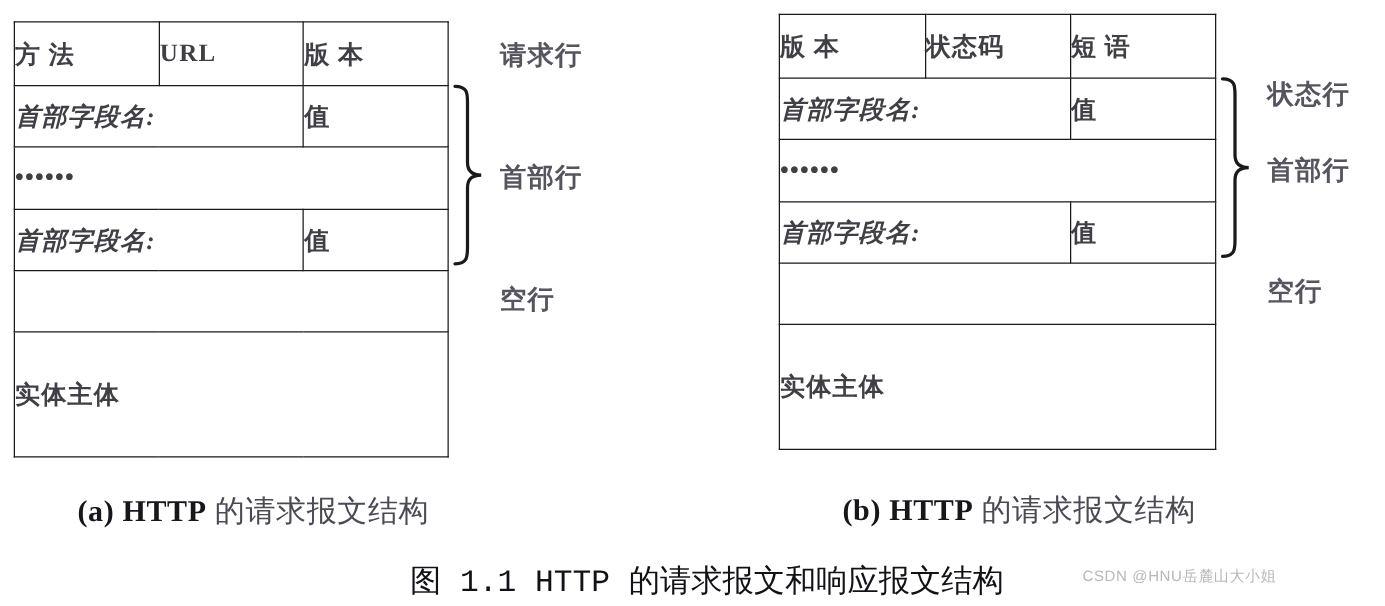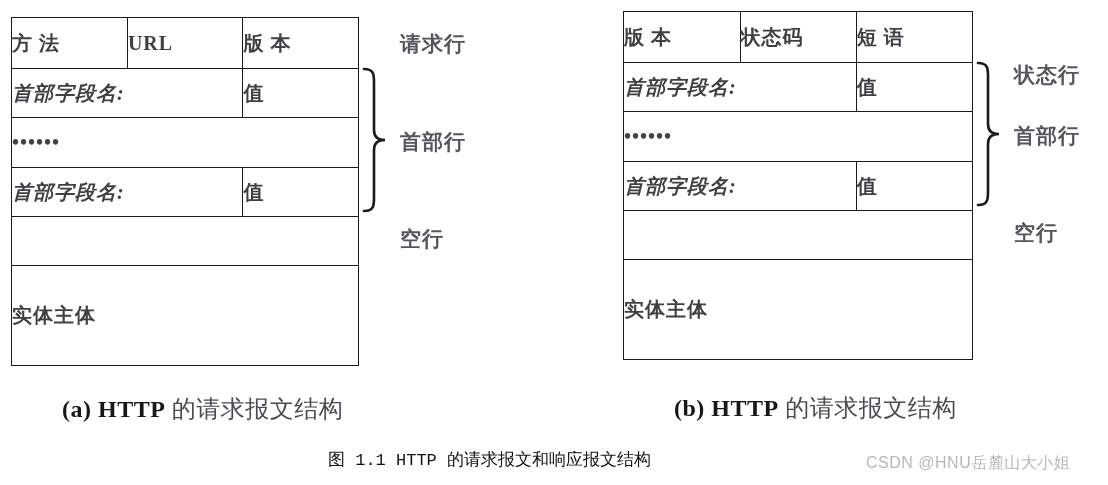--- a/index.html
+++ b/index.html
@@ -111,31 +111,31 @@
   .subcaption .proto { font-weight: 700; color: #16161c; }
   #subcaption-request { left: 62px; top: 393px; }
   #subcaption-response { left: 674px; top: 392px; }
 
   
   .fig-caption {
     position: absolute;
     left: 328px;
     top: 448px;
     font-family: "Liberation Mono", "DejaVu Sans Mono", monospace;
-    font-size: 17px;
+    font-size: 25px;
     color: #111118;
     white-space: nowrap;
     letter-spacing: 0px;
   }
   .watermark {
     position: absolute;
     left: 866px;
     top: 453px;
     font-family: "Liberation Sans", "DejaVu Sans", sans-serif;
-    font-size: 16px;
+    font-size: 12px;
     color: #b8b8bc;
     white-space: nowrap;
     letter-spacing: 0.5px;
   }
 </style>
 </head>
 <body>
 
 <div class="figure-area">
 

